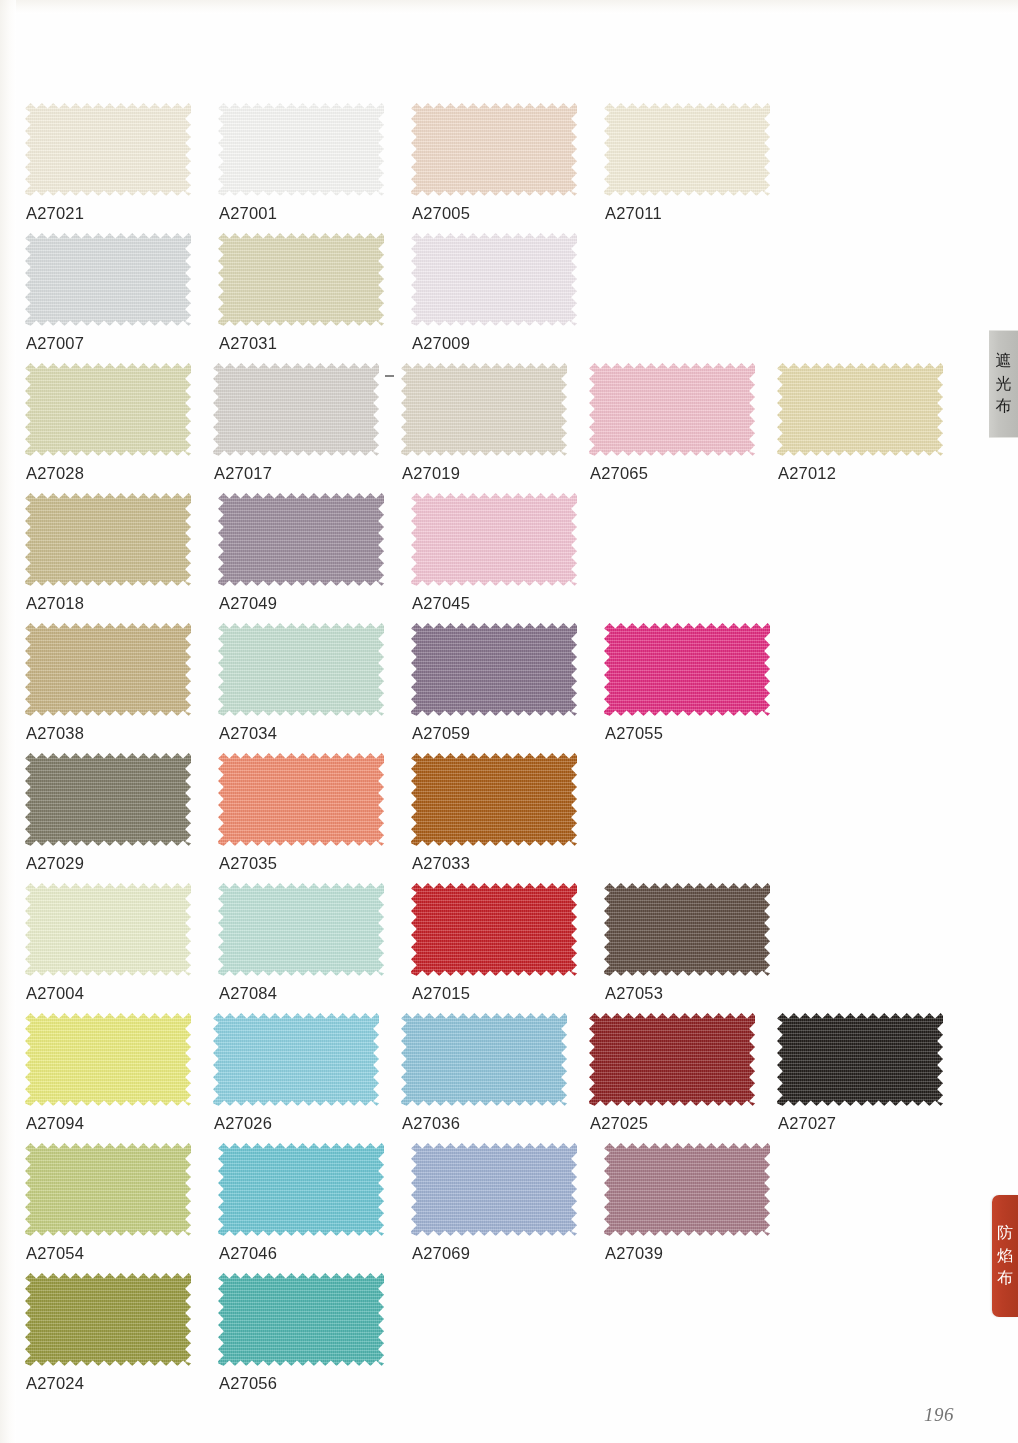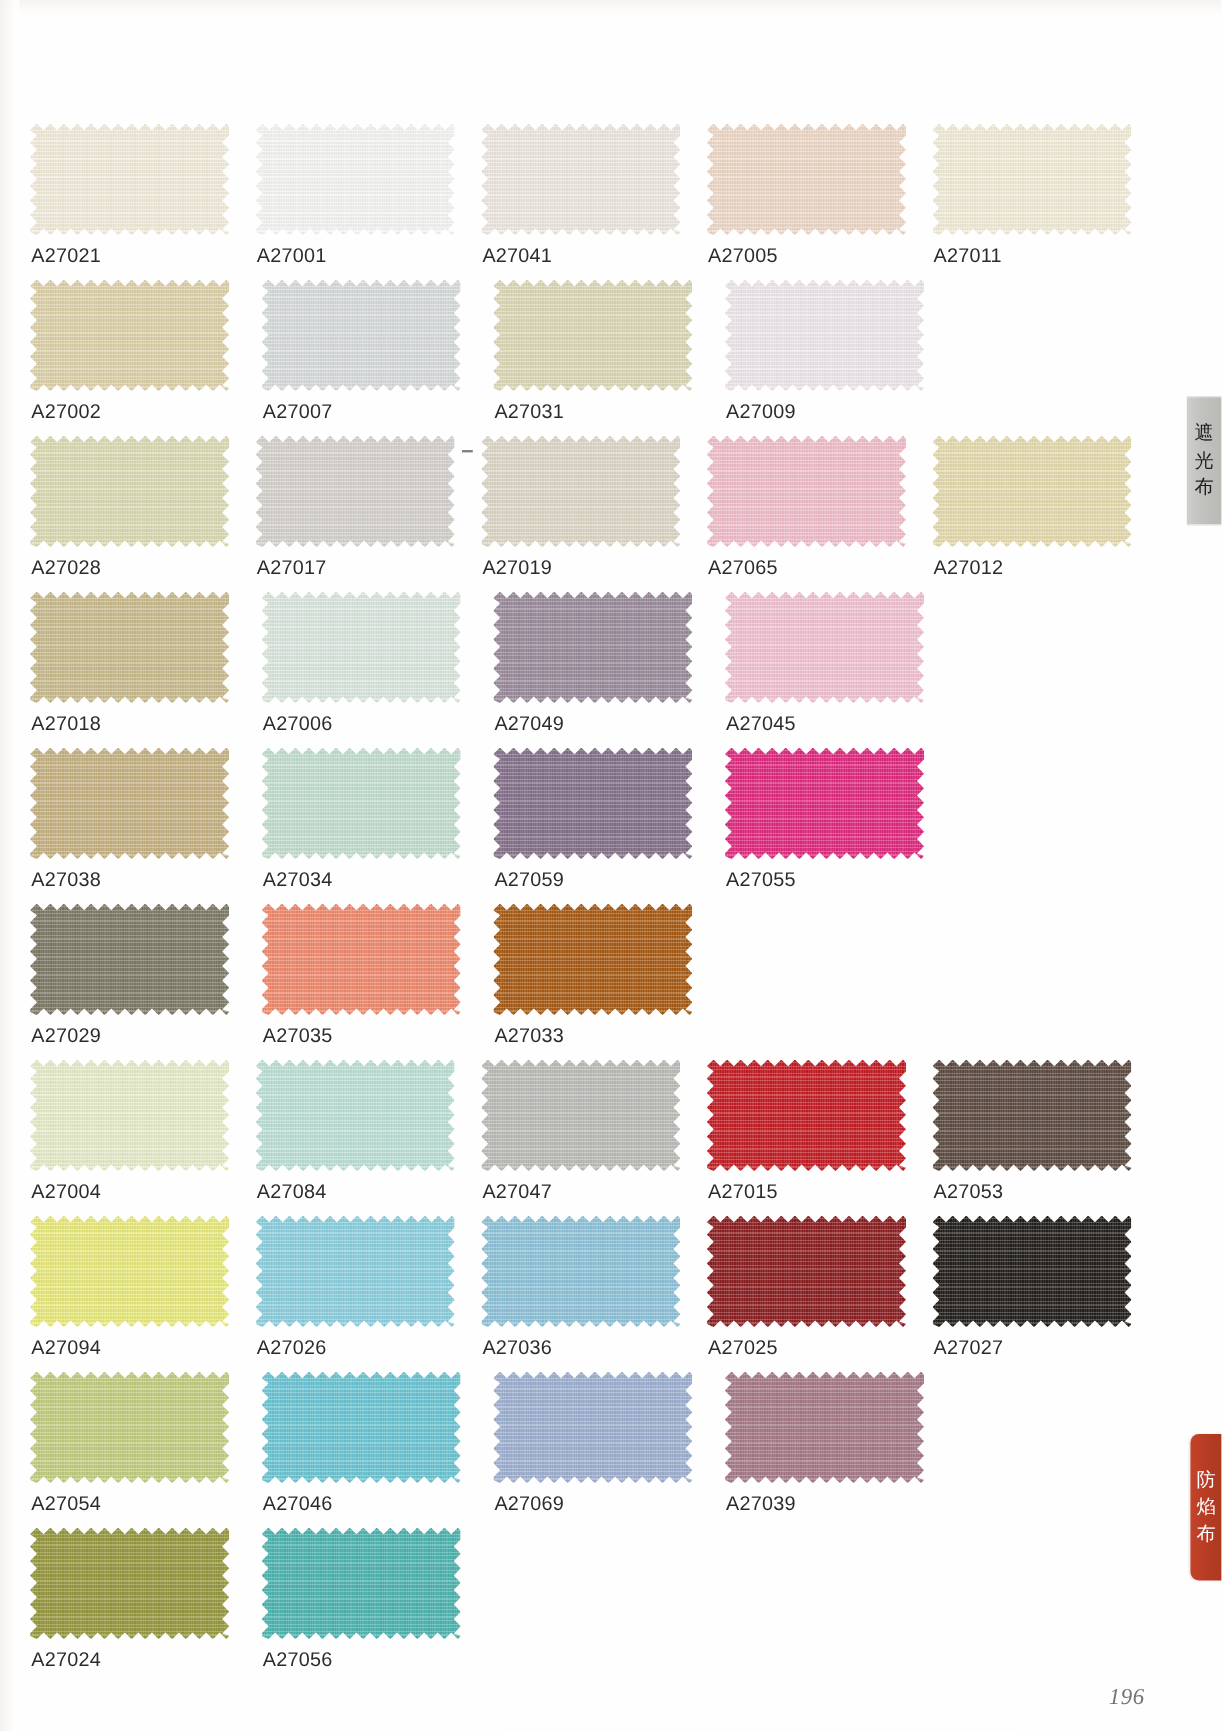--- a/index.html
+++ b/index.html
@@ -176,50 +176,36 @@
         <div class="cell">
           <div class="swatch-wrap">
             <div class="shadow"></div>
             <div class="swatch" title="A27001" style="background: rgb(245, 245, 243);"></div>
           </div>
           <div class="code">A27001</div>
         </div>
         <div class="cell">
           <div class="swatch-wrap">
             <div class="shadow"></div>
-            <div class="swatch" title="A27041" style="background: rgb(238, 232, 225);"></div>
-          </div>
-          <div class="code">A27041</div>
-        </div>
-        <div class="cell">
-          <div class="swatch-wrap">
-            <div class="shadow"></div>
             <div class="swatch" title="A27005" style="background: rgb(238, 217, 200);"></div>
           </div>
           <div class="code">A27005</div>
         </div>
         <div class="cell">
           <div class="swatch-wrap">
             <div class="shadow"></div>
             <div class="swatch" title="A27011" style="background: rgb(242, 236, 216);"></div>
           </div>
           <div class="code">A27011</div>
         </div>
       </div>
       <div class="row">
         <div class="cell">
           <div class="swatch-wrap">
             <div class="shadow"></div>
-            <div class="swatch" title="A27002" style="background: rgb(222, 210, 170);"></div>
-          </div>
-          <div class="code">A27002</div>
-        </div>
-        <div class="cell">
-          <div class="swatch-wrap">
-            <div class="shadow"></div>
             <div class="swatch" title="A27007" style="background: rgb(216, 220, 221);"></div>
           </div>
           <div class="code">A27007</div>
         </div>
         <div class="cell">
           <div class="swatch-wrap">
             <div class="shadow"></div>
             <div class="swatch" title="A27031" style="background: rgb(220, 216, 183);"></div>
           </div>
           <div class="code">A27031</div>
@@ -273,27 +259,20 @@
         <div class="cell">
           <div class="swatch-wrap">
             <div class="shadow"></div>
             <div class="swatch" title="A27018" style="background: rgb(201, 188, 142);"></div>
           </div>
           <div class="code">A27018</div>
         </div>
         <div class="cell">
           <div class="swatch-wrap">
             <div class="shadow"></div>
-            <div class="swatch" title="A27006" style="background: rgb(219, 231, 222);"></div>
-          </div>
-          <div class="code">A27006</div>
-        </div>
-        <div class="cell">
-          <div class="swatch-wrap">
-            <div class="shadow"></div>
             <div class="swatch" title="A27049" style="background: rgb(155, 140, 156);"></div>
           </div>
           <div class="code">A27049</div>
         </div>
         <div class="cell">
           <div class="swatch-wrap">
             <div class="shadow"></div>
             <div class="swatch" title="A27045" style="background: rgb(241, 195, 210);"></div>
           </div>
           <div class="code">A27045</div>
@@ -359,27 +338,20 @@
             <div class="swatch" title="A27004" style="background: rgb(232, 236, 203);"></div>
           </div>
           <div class="code">A27004</div>
         </div>
         <div class="cell">
           <div class="swatch-wrap">
             <div class="shadow"></div>
             <div class="swatch" title="A27084" style="background: rgb(189, 224, 214);"></div>
           </div>
           <div class="code">A27084</div>
-        </div>
-        <div class="cell">
-          <div class="swatch-wrap">
-            <div class="shadow"></div>
-            <div class="swatch" title="A27047" style="background: rgb(188, 188, 184);"></div>
-          </div>
-          <div class="code">A27047</div>
         </div>
         <div class="cell">
           <div class="swatch-wrap">
             <div class="shadow"></div>
             <div class="swatch" title="A27015" style="background: rgb(196, 31, 38);"></div>
           </div>
           <div class="code">A27015</div>
         </div>
         <div class="cell">
           <div class="swatch-wrap">

